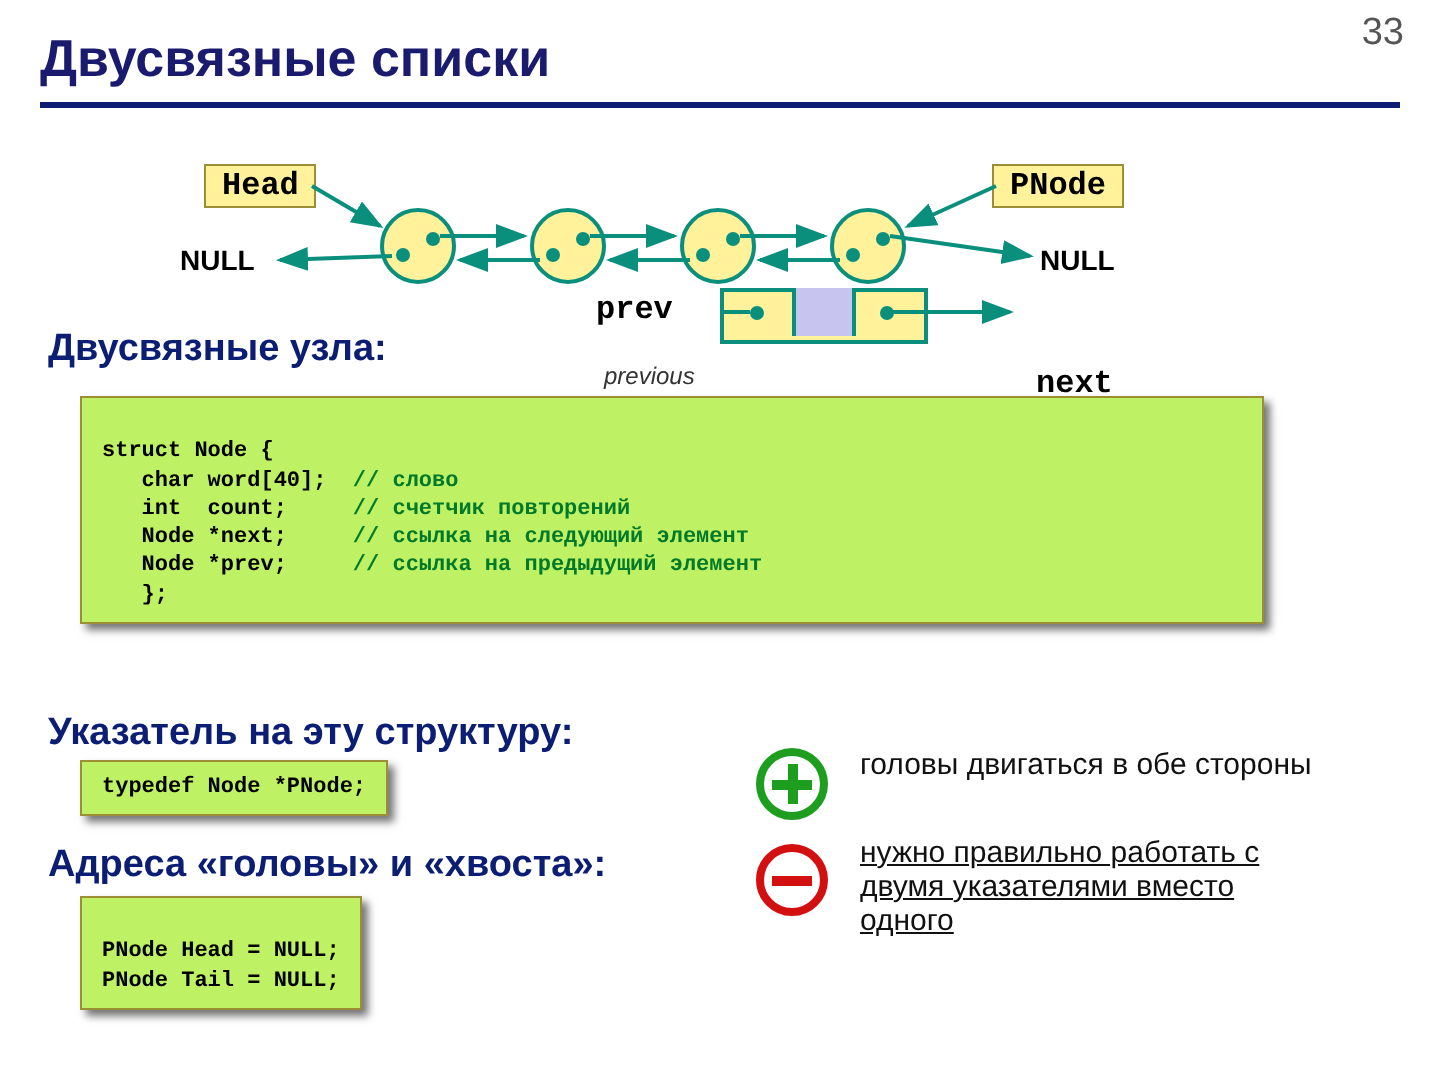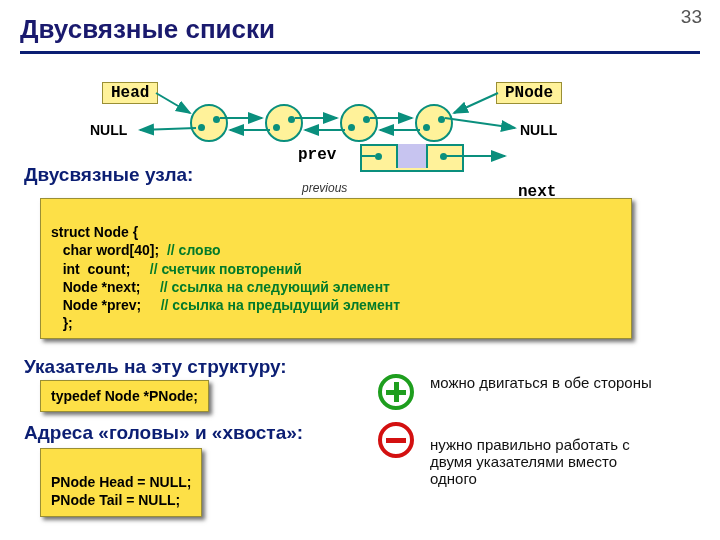--- a/index.html
+++ b/index.html
@@ -30,25 +30,25 @@
     height: 3px;
     background: #0b1e73;
   }
   .subheading {
     font-size: 19px;
     font-weight: bold;
     color: #0b1e73;
     padding: 4px 0 4px 24px;
   }
   .codebox {
-    background: #fde047;
+    background: #bef264;
     border: 1.5px solid #9a8f35;
     box-shadow: 3px 3px 4px rgba(0,0,0,0.55);
-    font-family: Liberation Sans, sans-serif;
-    font-size: 14px;
+    font-family: Liberation Mono, monospace;
+    font-size: 11px;
     font-weight: bold;
     white-space: pre;
     padding: 6px 10px;
     line-height: 1.3;
     color: #000;
   }
   .codecomment { color: #037a2a; font-weight: bold; }
   .small-box { display: inline-block; }
   .diagram { position: absolute; padding-left: 25px; }
   .tag {
@@ -199,16 +199,16 @@
 <div class="subheading" style="position:absolute; top:352px;">Указатель на эту структуру:</div>
 <div class="codebox small-box" style="position:absolute; left:40px; top:380px;">typedef Node *PNode;</div>
 
 <div class="subheading" style="position:absolute; top:418px;text-align:center;">Адреса «головы» и «хвоста»:</div>
 <div class="codebox small-box" style="position:absolute; left:40px; top:448px;">
 <span>PNode Head = NULL;</span>
 <span>PNode Tail = NULL;</span>
 </div>
 
 <div class="pluscircle" style="left:378px; top:374px;"></div>
-<div class="note" style="left:430px; top:374px;">можно двигаться в обе стороны</div>
+<div class="note" style="left:430px; top:374px;">головы двигаться в обе стороны</div>
 
 <div class="minuscircle" style="left:378px; top:422px;"></div>
-<div class="note" style="left:430px; top:436px;">нужно правильно работать с двумя указателями вместо одного</div>
+<div class="note" style="left:430px; top:418px;text-decoration:underline;">нужно правильно работать с двумя указателями вместо одного</div>
 
 </body></html>

